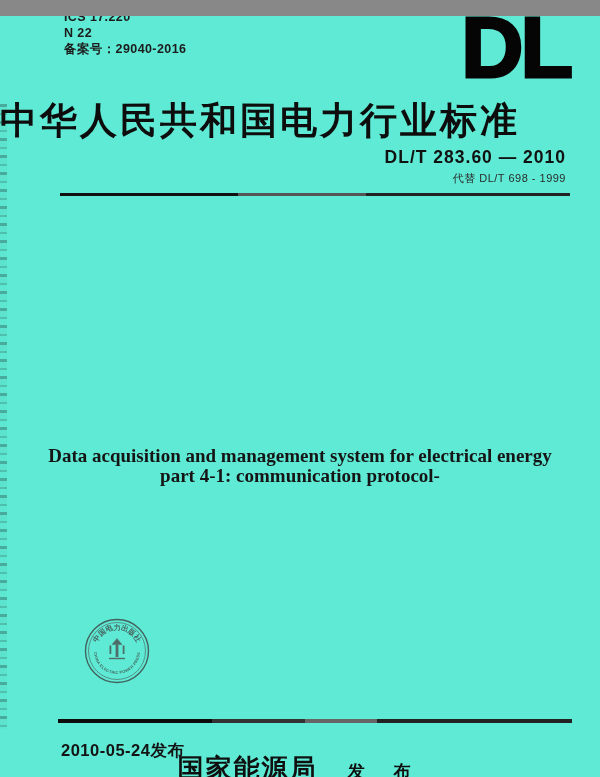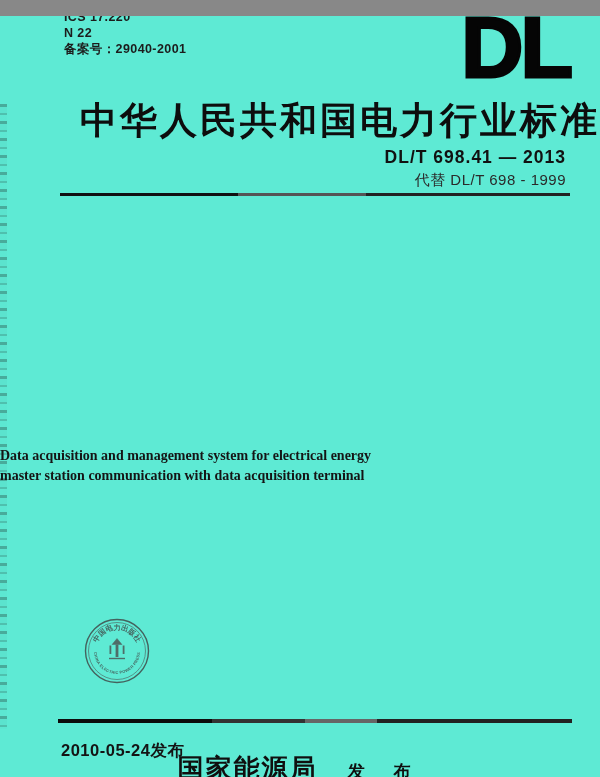--- a/index.html
+++ b/index.html
@@ -31,50 +31,50 @@
   }
   .dl-logo{
     position:absolute;right:30px;top:-18px;
     font-size:86px;font-weight:900;letter-spacing:-3px;
     color:#050505;
     -webkit-text-stroke:3px #050505;
     font-family:"Liberation Sans", sans-serif;
   }
   .series-title{
     position:absolute;left:0;right:0;top:80px;
-    text-align:right;
+    text-align:left;
     font-family:"DejaVu Serif","Liberation Serif",serif;
     font-size:37px;font-weight:900;letter-spacing:3px;
     color:#0d0d0d;
     white-space:nowrap;
   }
   .code-block{
     position:absolute;right:34px;top:131px;text-align:right;
   }
   .code-main{
     font-size:17.5px;font-weight:700;letter-spacing:1px;color:#111;
   }
   .code-replaces{
-    margin-top:3px;font-size:15px;color:#2a2a2a;letter-spacing:.5px;
+    margin-top:3px;font-size:11px;color:#2a2a2a;letter-spacing:.5px;
   }
   .rule-top{
     position:absolute;left:60px;right:30px;top:177px;height:2.5px;
     background:linear-gradient(to right,#111 0 35%,#555 35% 60%,#222 60% 100%);
   }
   .main-title{
     position:absolute;left:0;right:0;top:286px;text-align:center;
     font-weight:700;color:#0e0e0e;
   }
   .main-title .t-line{
     font-size:29px;line-height:43px;letter-spacing:2px;white-space:nowrap;
   }
   .en-title{
-    position:absolute;left:0;right:0;top:430px;
+    position:absolute;left:0;right:0;top:430px;text-align:center;
     font-family:"Liberation Serif","DejaVu Serif",serif;
-    font-weight:700;font-size:14px;line-height:19.5px;color:#151515;
+    font-weight:700;font-size:19px;line-height:19.5px;color:#151515;
   }
   .seal{
     position:absolute;left:83px;top:601px;width:68px;height:68px;
     opacity:.78;filter:blur(0.3px);
   }
   .date-row{
     position:absolute;left:61px;right:32px;top:724px;
     display:flex;justify-content:space-between;align-items:baseline;
     font-size:16.5px;font-weight:600;letter-spacing:.5px;color:#141414;
   }
@@ -96,40 +96,40 @@
 </head>
 <body>
 
 <div class="page">
 
   <div class="spine"></div>
 
   <div class="ics-block">
     <div>ICS 17.220</div>
     <div>N 22</div>
-    <div>备案号：29040-2001</div>
+    <div>备案号：29040-2016</div>
   </div>
 
   <div class="dl-logo">DL</div>
 
   <div class="series-title">中华人民共和国电力行业标准</div>
 
   <div class="code-block">
-    <div class="code-main">DL/T 698.41 — 2013</div>
+    <div class="code-main">DL/T 283.60 — 2010</div>
     <div class="code-replaces">代替 DL/T 698 - 1999</div>
   </div>
 
   <div class="rule-top"></div>
 
   <div class="main-title">
   </div>
 
   <div class="en-title">
     <div>Data acquisition and management system for electrical energy</div>
-    <div>master station communication with data acquisition terminal</div>
+    <div>part 4-1: communication protocol-</div>
   </div>
 
   <svg class="seal" viewBox="0 0 68 68">
     <circle cx="34" cy="34" r="31.5" fill="none" stroke="#3d3d3d" stroke-width="1.4"></circle>
     <circle cx="34" cy="34" r="28.5" fill="none" stroke="#4a4a4a" stroke-width="0.7"></circle>
     <defs>
       <path id="sealTopArc" d="M 12.5 34 A 21.5 21.5 0 0 1 55.5 34" fill="none"></path>
       <path id="sealBottomArc" d="M 11 34 A 23 23 0 0 0 57 34" fill="none"></path>
     </defs>
     <text font-size="7.2" font-weight="700" fill="#3f3f3f">

